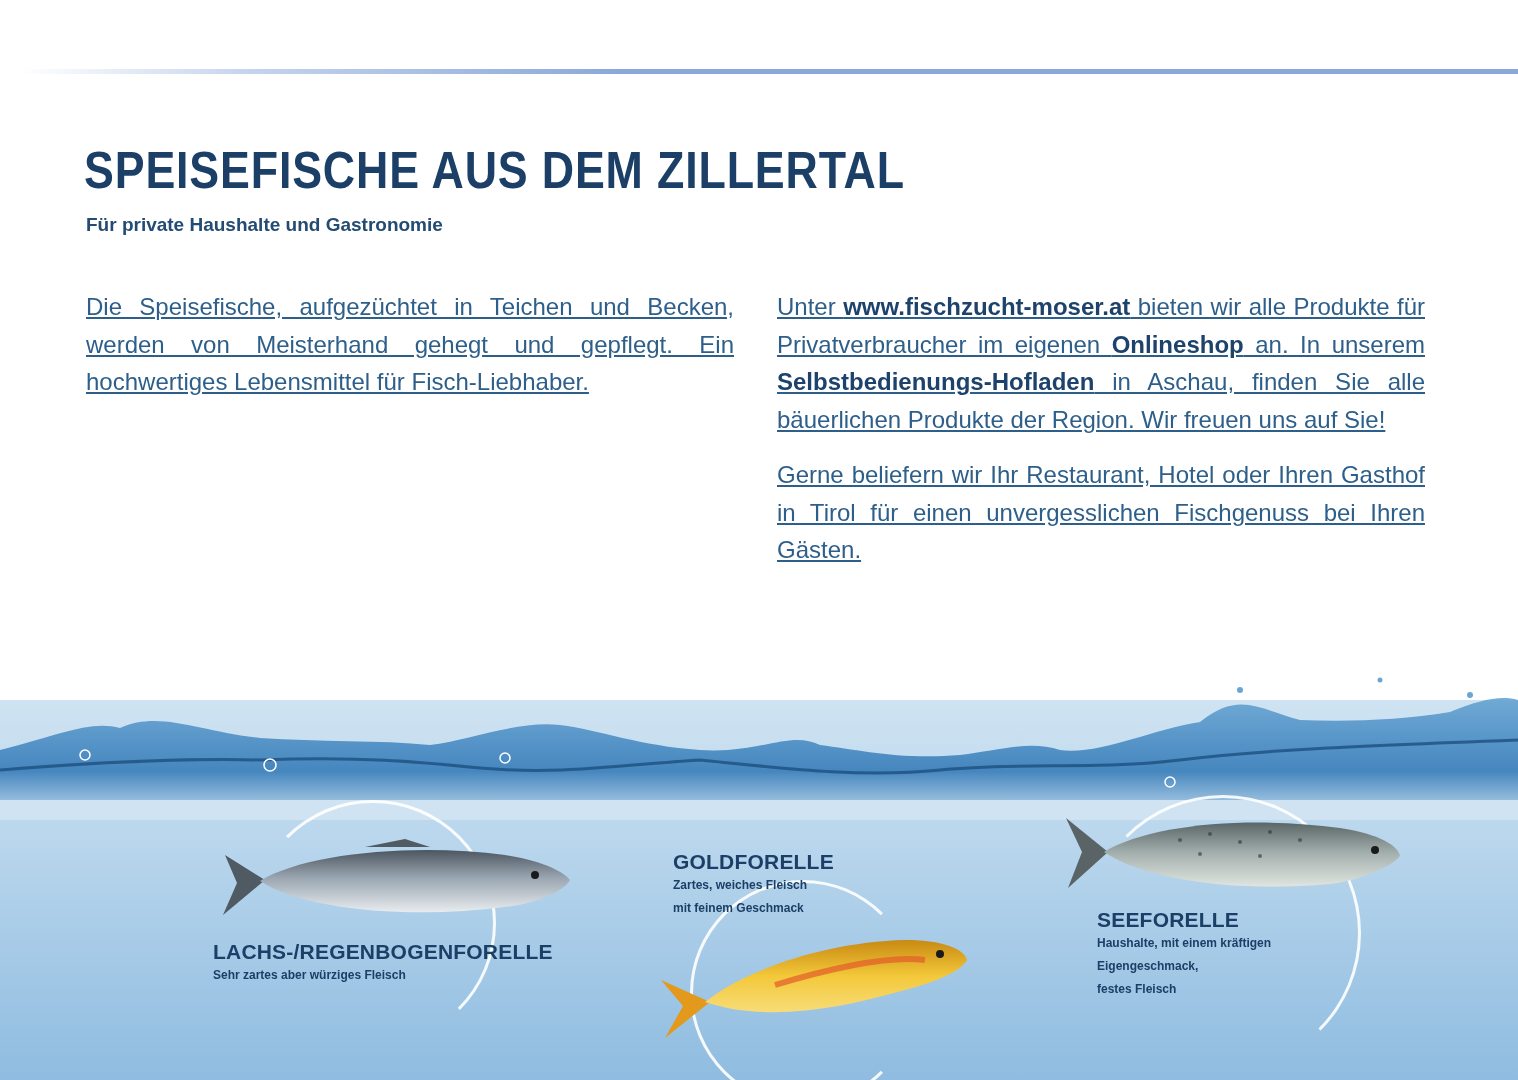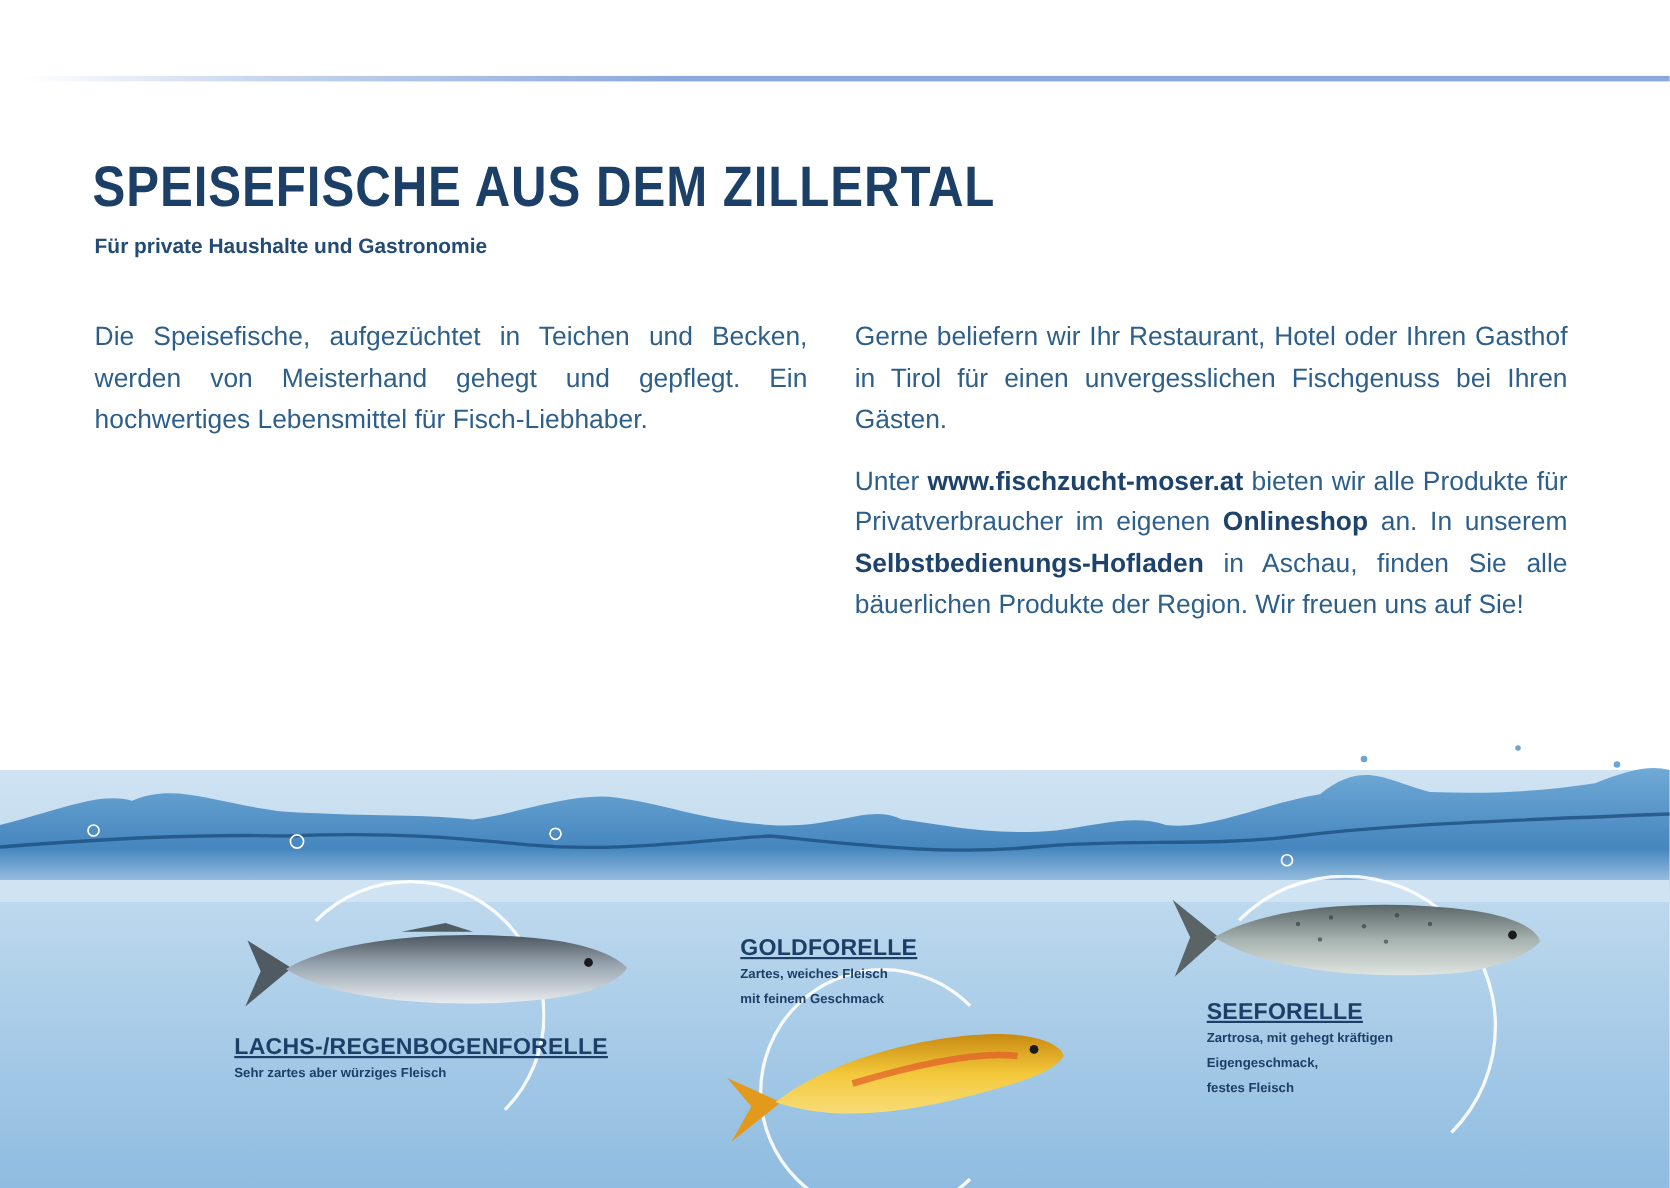--- a/index.html
+++ b/index.html
@@ -19,57 +19,57 @@
     color:#1b3f66; transform:scaleX(0.86); transform-origin:left top;
     white-space:nowrap;
   }
   .subtitle {
     position:absolute; left:86px; top:214px;
     font-size:19px; font-weight:bold; color:#234b73;
   }
   .col {
     position:absolute; top:288px; width:648px;
     font-size:24px; line-height:37.5px; color:#2d5f8a;
-    text-align:justify; font-weight:normal;
+    text-align:justify; font-weight:normal;text-decoration:underline;
   }
   .col p { margin:0 0 18px 0; }
   .col b { color:#1d426b; }
   .col-left { left:86px; }
   .col-right { left:777px; }
 
   .water {
     position:absolute; left:0; top:700px; width:1518px; height:380px;
     background:linear-gradient(to bottom, #cfe3f2 0%, #b7d5ec 40%, #8fbce0 100%);
   }
   .water-surface { position:absolute; left:0; top:650px; width:1518px; height:170px; }
   .circle {
     position:absolute; border:3px solid rgba(255,255,255,0.9); border-radius:50%;
   }
   .fish { position:absolute; }
   .fish-label {
     position:absolute; color:#1b3f66;
   }
-  .fish-name { font-size:21px; font-weight:bold; letter-spacing:0.2px;text-decoration:underline; }
+  .fish-name { font-size:21px; font-weight:bold; letter-spacing:0.2px; }
   .fish-desc { font-size:12px; font-weight:bold; line-height:23px; }
 </style>
 </head>
 <body>
 
 <div class="top-rule"></div>
 
 <div class="title">SPEISEFISCHE AUS DEM ZILLERTAL</div>
 <div class="subtitle">Für private Haushalte und Gastronomie</div>
 
 <div class="col col-left">
   <p>Die Speisefische, aufgezüchtet in Teichen und Becken, werden von Meisterhand gehegt und gepflegt. Ein hochwertiges Lebensmittel für Fisch-Liebhaber.</p>
 </div>
 
 <div class="col col-right">
+  <p><span>Unter </span><b>www.fischzucht-moser.at</b><span> bieten wir alle Produkte für Privatverbraucher im eigenen </span><b>Onlineshop</b><span> an. In unserem </span><b>Selbstbedienungs-Hofladen</b><span> in Aschau, finden Sie alle bäuerlichen Produkte der Region. Wir freuen uns auf Sie!</span></p>
   <p>Gerne beliefern wir Ihr Restaurant, Hotel oder Ihren Gasthof in Tirol für einen unvergesslichen Fischgenuss bei Ihren Gästen.</p>
-  <p><span>Unter </span><b>www.fischzucht-moser.at</b><span> bieten wir alle Produkte für Privatverbraucher im eigenen </span><b>Onlineshop</b><span> an. In unserem </span><b>Selbstbedienungs-Hofladen</b><span> in Aschau, finden Sie alle bäuerlichen Produkte der Region. Wir freuen uns auf Sie!</span></p>
 </div>
 
 <div class="water"></div>
 <svg class="water-surface" viewBox="0 0 1518 170" preserveAspectRatio="none">
   <defs>
     <linearGradient id="wg" x1="0" y1="0" x2="0" y2="1">
       <stop offset="0" stop-color="#5f9fd0"></stop>
       <stop offset="0.6" stop-color="#2f77b6"></stop>
       <stop offset="1" stop-color="#cfe3f2"></stop>
     </linearGradient>
@@ -146,16 +146,16 @@
 </div>
 
 <div class="fish-label" style="left:673px; top:850px;">
   <div class="fish-name">GOLDFORELLE</div>
   <div class="fish-desc">Zartes, weiches Fleisch</div>
   <div class="fish-desc">mit feinem Geschmack</div>
 </div>
 
 <div class="fish-label" style="left:1097px; top:908px;">
   <div class="fish-name">SEEFORELLE</div>
-  <div class="fish-desc">Zartrosa, mit gehegt kräftigen</div>
+  <div class="fish-desc">Haushalte, mit einem kräftigen</div>
   <div class="fish-desc">Eigengeschmack,</div>
   <div class="fish-desc">festes Fleisch</div>
 </div>
 
 </body></html>

